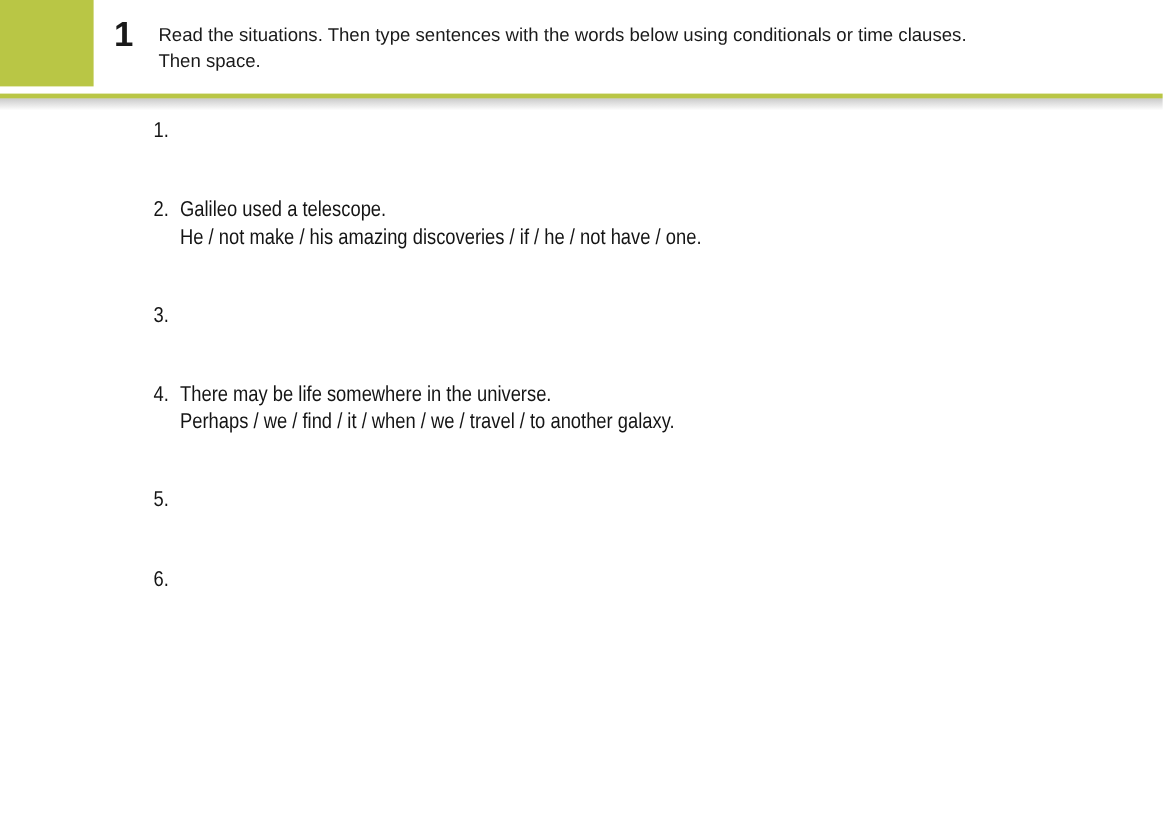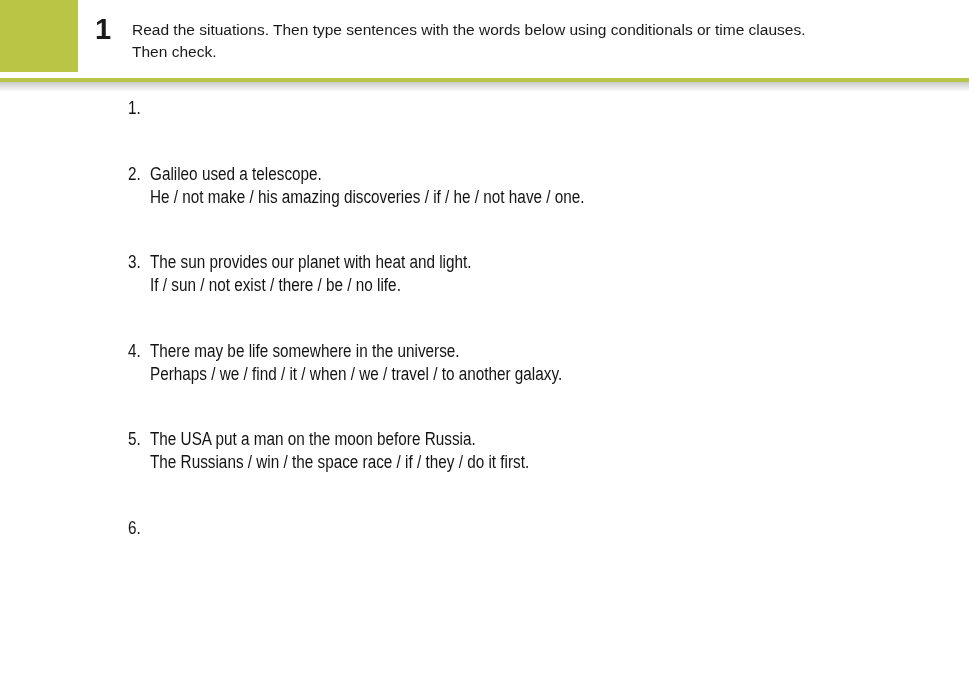--- a/index.html
+++ b/index.html
@@ -74,21 +74,21 @@
 <body style="--accent: #b9c645; --text: #141414;">
 
 <div class="page">
 
   <div class="badge"></div>
 
   <div class="exnum">1</div>
 
   <div class="instructions">
     <span class="iline">Read the situations. Then type sentences with the words below using conditionals or time clauses.</span>
-    <span class="iline">Then check.</span>
+    <span class="iline">Then space.</span>
   </div>
 
   <div class="rule"></div>
   <div class="rule-shadow"></div>
 
   <ol class="list">
 
       <li class="item">
         <span class="num">1.</span>
       </li>
@@ -96,40 +96,32 @@
       <li class="item">
         <span class="num">2.</span>
         <span class="lines">
           <span class="line">Galileo used a telescope.</span>
           <span class="line">He / not make / his amazing discoveries / if / he / not have / one.</span>
         </span>
       </li>
 
       <li class="item">
         <span class="num">3.</span>
-        <span class="lines">
-          <span class="line">The sun provides our planet with heat and light.</span>
-          <span class="line">If / sun / not exist / there / be / no life.</span>
-        </span>
       </li>
 
       <li class="item">
         <span class="num">4.</span>
         <span class="lines">
           <span class="line">There may be life somewhere in the universe.</span>
           <span class="line">Perhaps / we / find / it / when / we / travel / to another galaxy.</span>
         </span>
       </li>
 
       <li class="item">
         <span class="num">5.</span>
-        <span class="lines">
-          <span class="line">The USA put a man on the moon before Russia.</span>
-          <span class="line">The Russians / win / the space race / if / they / do it first.</span>
-        </span>
       </li>
 
       <li class="item">
         <span class="num">6.</span>
       </li>
     </ol>
 
 </div>
 
 </body></html>

